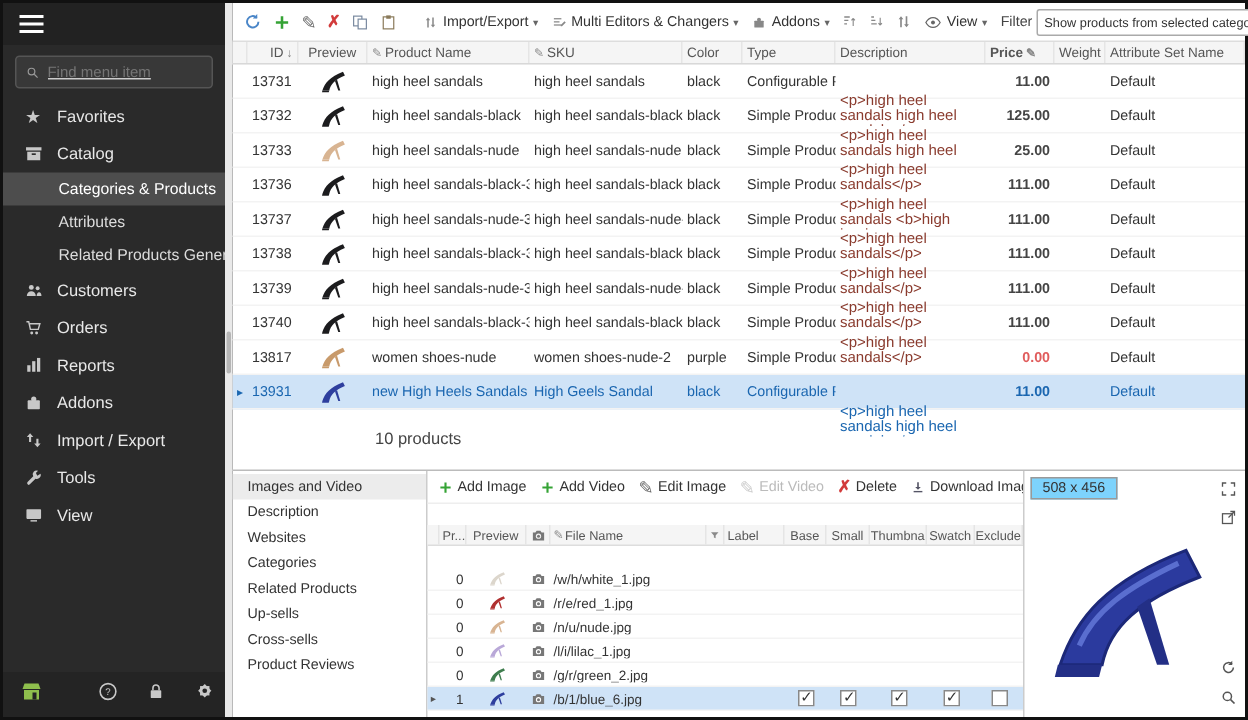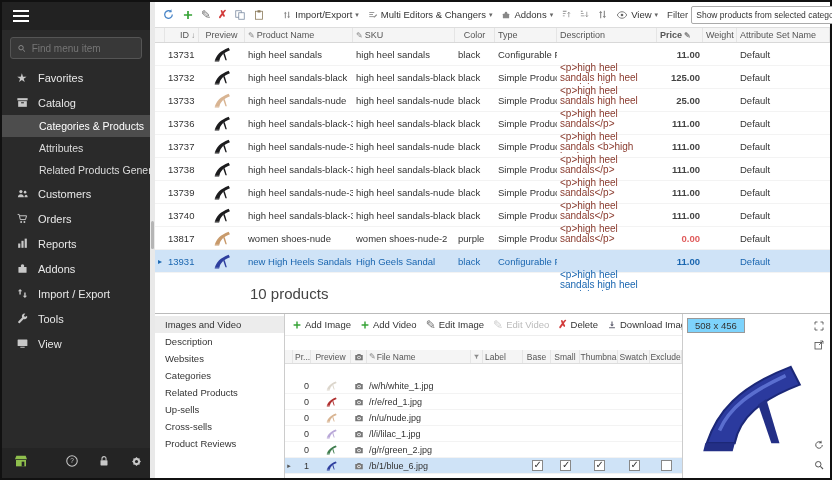--- a/index.html
+++ b/index.html
@@ -4,21 +4,21 @@
 <style>
   * { box-sizing: border-box; margin: 0; padding: 0; }
   html,body { width:832px; height:480px; overflow:hidden; font-family:"Liberation Sans",sans-serif; }
   .window { width:832px; height:480px; background:#111; padding:2px; display:flex; }
 
   
   .sidebar { width:148px; background:#2a2a2a; display:flex; flex-direction:column; color:#ddd; flex:none; }
   .side-top { height:28px; display:flex; align-items:center; padding-left:11px; background:#222; flex:none; }
   .burger span { display:block; width:16px; height:2px; background:#fff; margin:3px 0; }
   .search-box { margin:7px 8px 6px 8px; height:22px; background:#383838; border:1px solid #555; border-radius:3px; display:flex; align-items:center; padding:0 6px; gap:5px; flex:none; }
-  .search-box input { background:transparent; border:none; color:#ccc; font-size:10px; width:100%; outline:none; font-family:"Liberation Sans",sans-serif; }
+  .search-box input { background:transparent; border:none; color:#ccc; font-size:10px; width:100%; outline:none; font-family:"Liberation Sans",sans-serif;text-decoration:underline; }
   .menu { flex:1; overflow:hidden; }
   .menu-item { height:25px; display:flex; align-items:center; gap:9px; padding-left:13px; font-size:11px; color:#e8e8e8; white-space:nowrap; }
   .mi-icon { width:14px; text-align:center; color:#c8c8c8; font-size:12px; display:flex; justify-content:center; flex:none; }
   .menu-sub { height:22px; padding-left:37px; font-size:10.5px; color:#dcdcdc; display:flex; align-items:center; white-space:nowrap; }
   .menu-sub.selected { background:#4d4d4d; color:#fff; }
   .side-bottom { height:30px; display:flex; align-items:center; padding:0 11px; gap:18px; background:#242424; flex:none; }
   .side-bottom .spacer { flex:1; }
 
   
   .splitter { width:5px; background:#e9e9e9; position:relative; flex:none; }
@@ -42,30 +42,30 @@
   .grid-rows { flex:none; }
   .grow { height:23px; display:flex; align-items:center; font-size:9.5px; color:#333; border-bottom:1px solid #f3f3f3; }
   .grow.selected { background:#cfe3f7; }
   .grow.selected .cell { color:#1a66b0 !important; }
   .cell { padding:0 3px; overflow:hidden; white-space:nowrap; }
   .w-gut { width:10px; padding:0; text-align:center; font-size:8px; color:#555; flex:none; }
   .w-id { width:34px; flex:none;justify-content:flex-end; }
   .w-prev { width:46px; flex:none; display:flex; justify-content:center; align-items:center; }
   .w-name { width:108px; flex:none; }
   .w-sku { width:102px; flex:none; }
-  .w-color { width:40px; flex:none;justify-content:center; }
+  .w-color { width:40px; flex:none; }
   .w-type { width:62px; flex:none; }
   .w-desc { width:100px; flex:none; }
   .w-price { width:46px; flex:none; text-align:right;font-weight:bold; }
   .w-weight { width:34px; flex:none; }
   .w-attr { flex:1; min-width:0; }
   .cell-desc { color:#8a3b2e; font-size:10px; line-height:10px; white-space:normal; max-height:21px;margin-top:38px; }
   .cell-price { color:#444; }
   .price-zero { color:#e05c5c !important; }
-  .grid-status { flex:1; display:flex; align-items:center; padding-left:95px; font-size:15px; color:#444; }
+  .grid-status { flex:1; display:flex; align-items:center; padding-left:95px; font-size:11px; color:#444; }
 
   
   .detail { height:165px; border-top:1px solid #bbb; display:flex; flex:none; }
   .tabs { width:130px; border-right:1px solid #ccc; padding-top:2px; flex:none; overflow:hidden; }
   .tab { height:17px; display:flex; align-items:center; padding-left:10px; font-size:9.5px; color:#333; white-space:nowrap; }
   .tab.active { background:#ececec; font-weight:normal; }
   .detail-mid { flex:1; display:flex; flex-direction:column; min-width:0;gap:14px; }
   .dtoolbar { height:22px; display:flex; align-items:center; gap:9px; padding:0 7px; font-size:9.5px; color:#333; border-bottom:1px solid #eee; white-space:nowrap; flex:none; }
   .dt-btn { display:flex; align-items:center; gap:3px; }
   .dt-btn.disabled { color:#bbb; }

